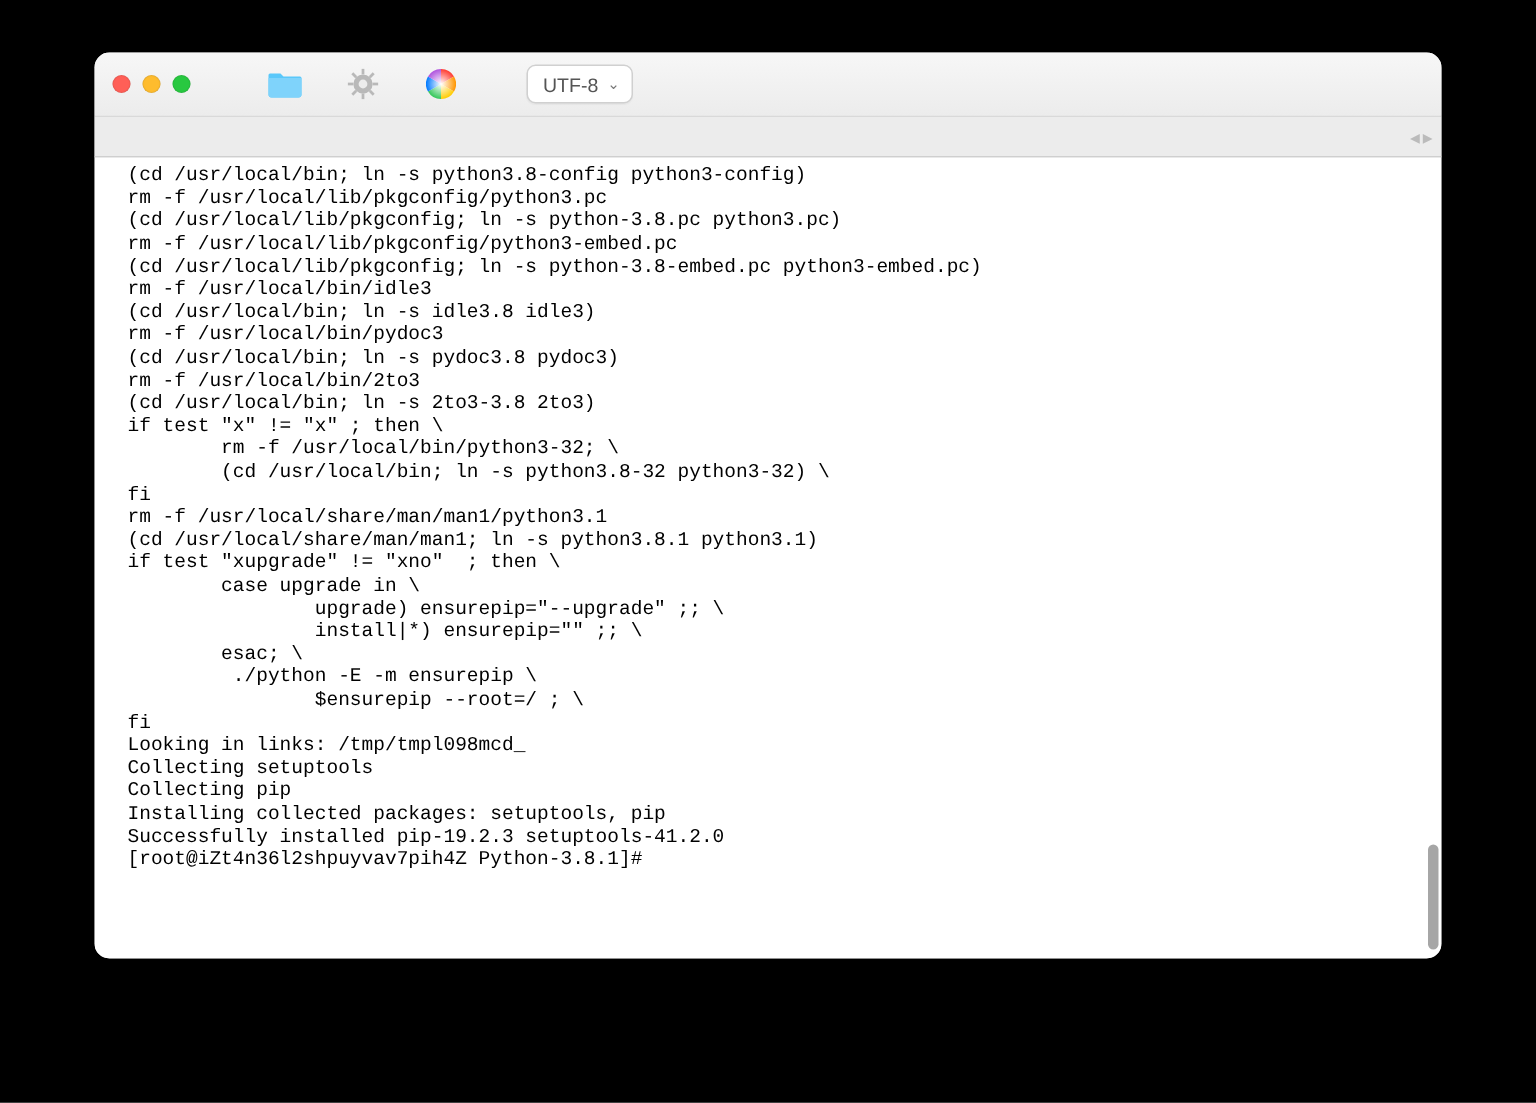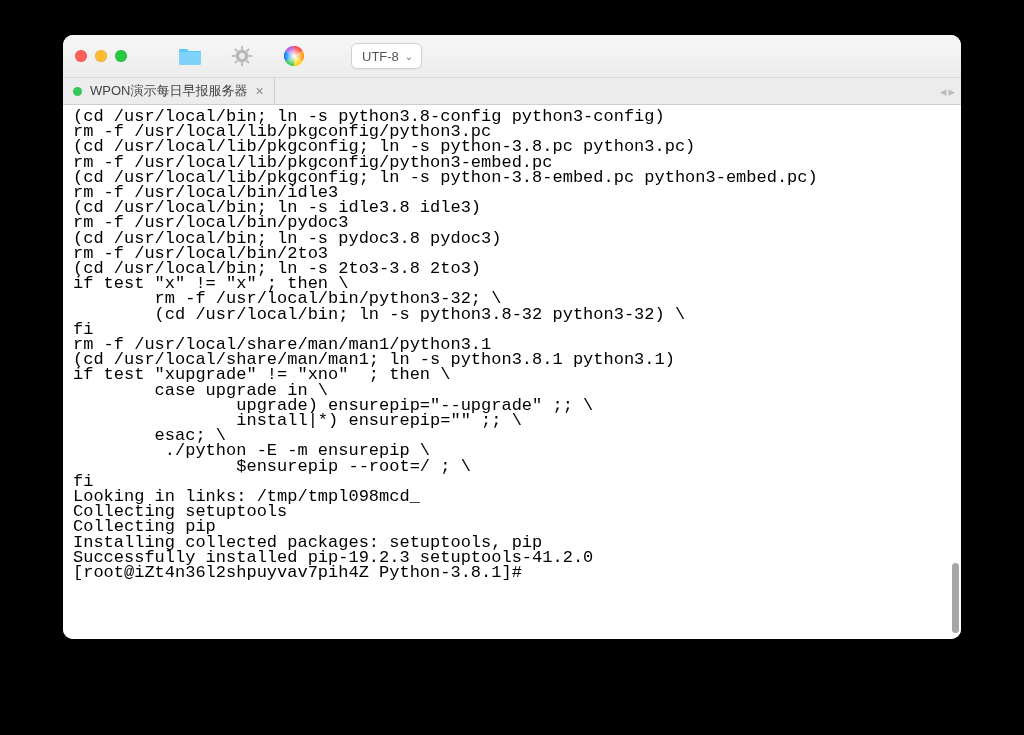--- a/index.html
+++ b/index.html
@@ -119,23 +119,23 @@
   }
 
   .terminal-area {
     flex: 1;
     position: relative;
     overflow: hidden;
   }
   .terminal {
     position: absolute;
     inset: 0;
-    padding: 4px 10px 6px 10px;
+    padding: 4px 10px 6px 22px;
     font-family: "Menlo", "Consolas", "Liberation Mono", monospace;
-    font-size: 17px;
+    font-size: 13px;
     line-height: 15.2px;
     white-space: pre;
     color: #000;
     background: #fff;
     overflow-y: auto;
   }
   .vscroll {
     position: absolute;
     right: 2px;
     bottom: 6px;
@@ -209,25 +209,20 @@
       </span>
     </div>
 
     <div class="encoding-select">
       <span>UTF-8</span>
       <span class="chev">⌄</span>
     </div>
   </div>
 
   <div class="tabbar">
-    <div class="tab">
-      <span class="dot"></span>
-      <span>WPON演示每日早报服务器</span>
-      <span class="x">×</span>
-    </div>
     <div class="tab-arrows">
       <span>◂</span>
       <span>▸</span>
     </div>
   </div>
 
   <div class="terminal-area">
     <div class="terminal" id="term">(cd /usr/local/bin; ln -s python3.8-config python3-config)
 rm -f /usr/local/lib/pkgconfig/python3.pc
 (cd /usr/local/lib/pkgconfig; ln -s python-3.8.pc python3.pc)

